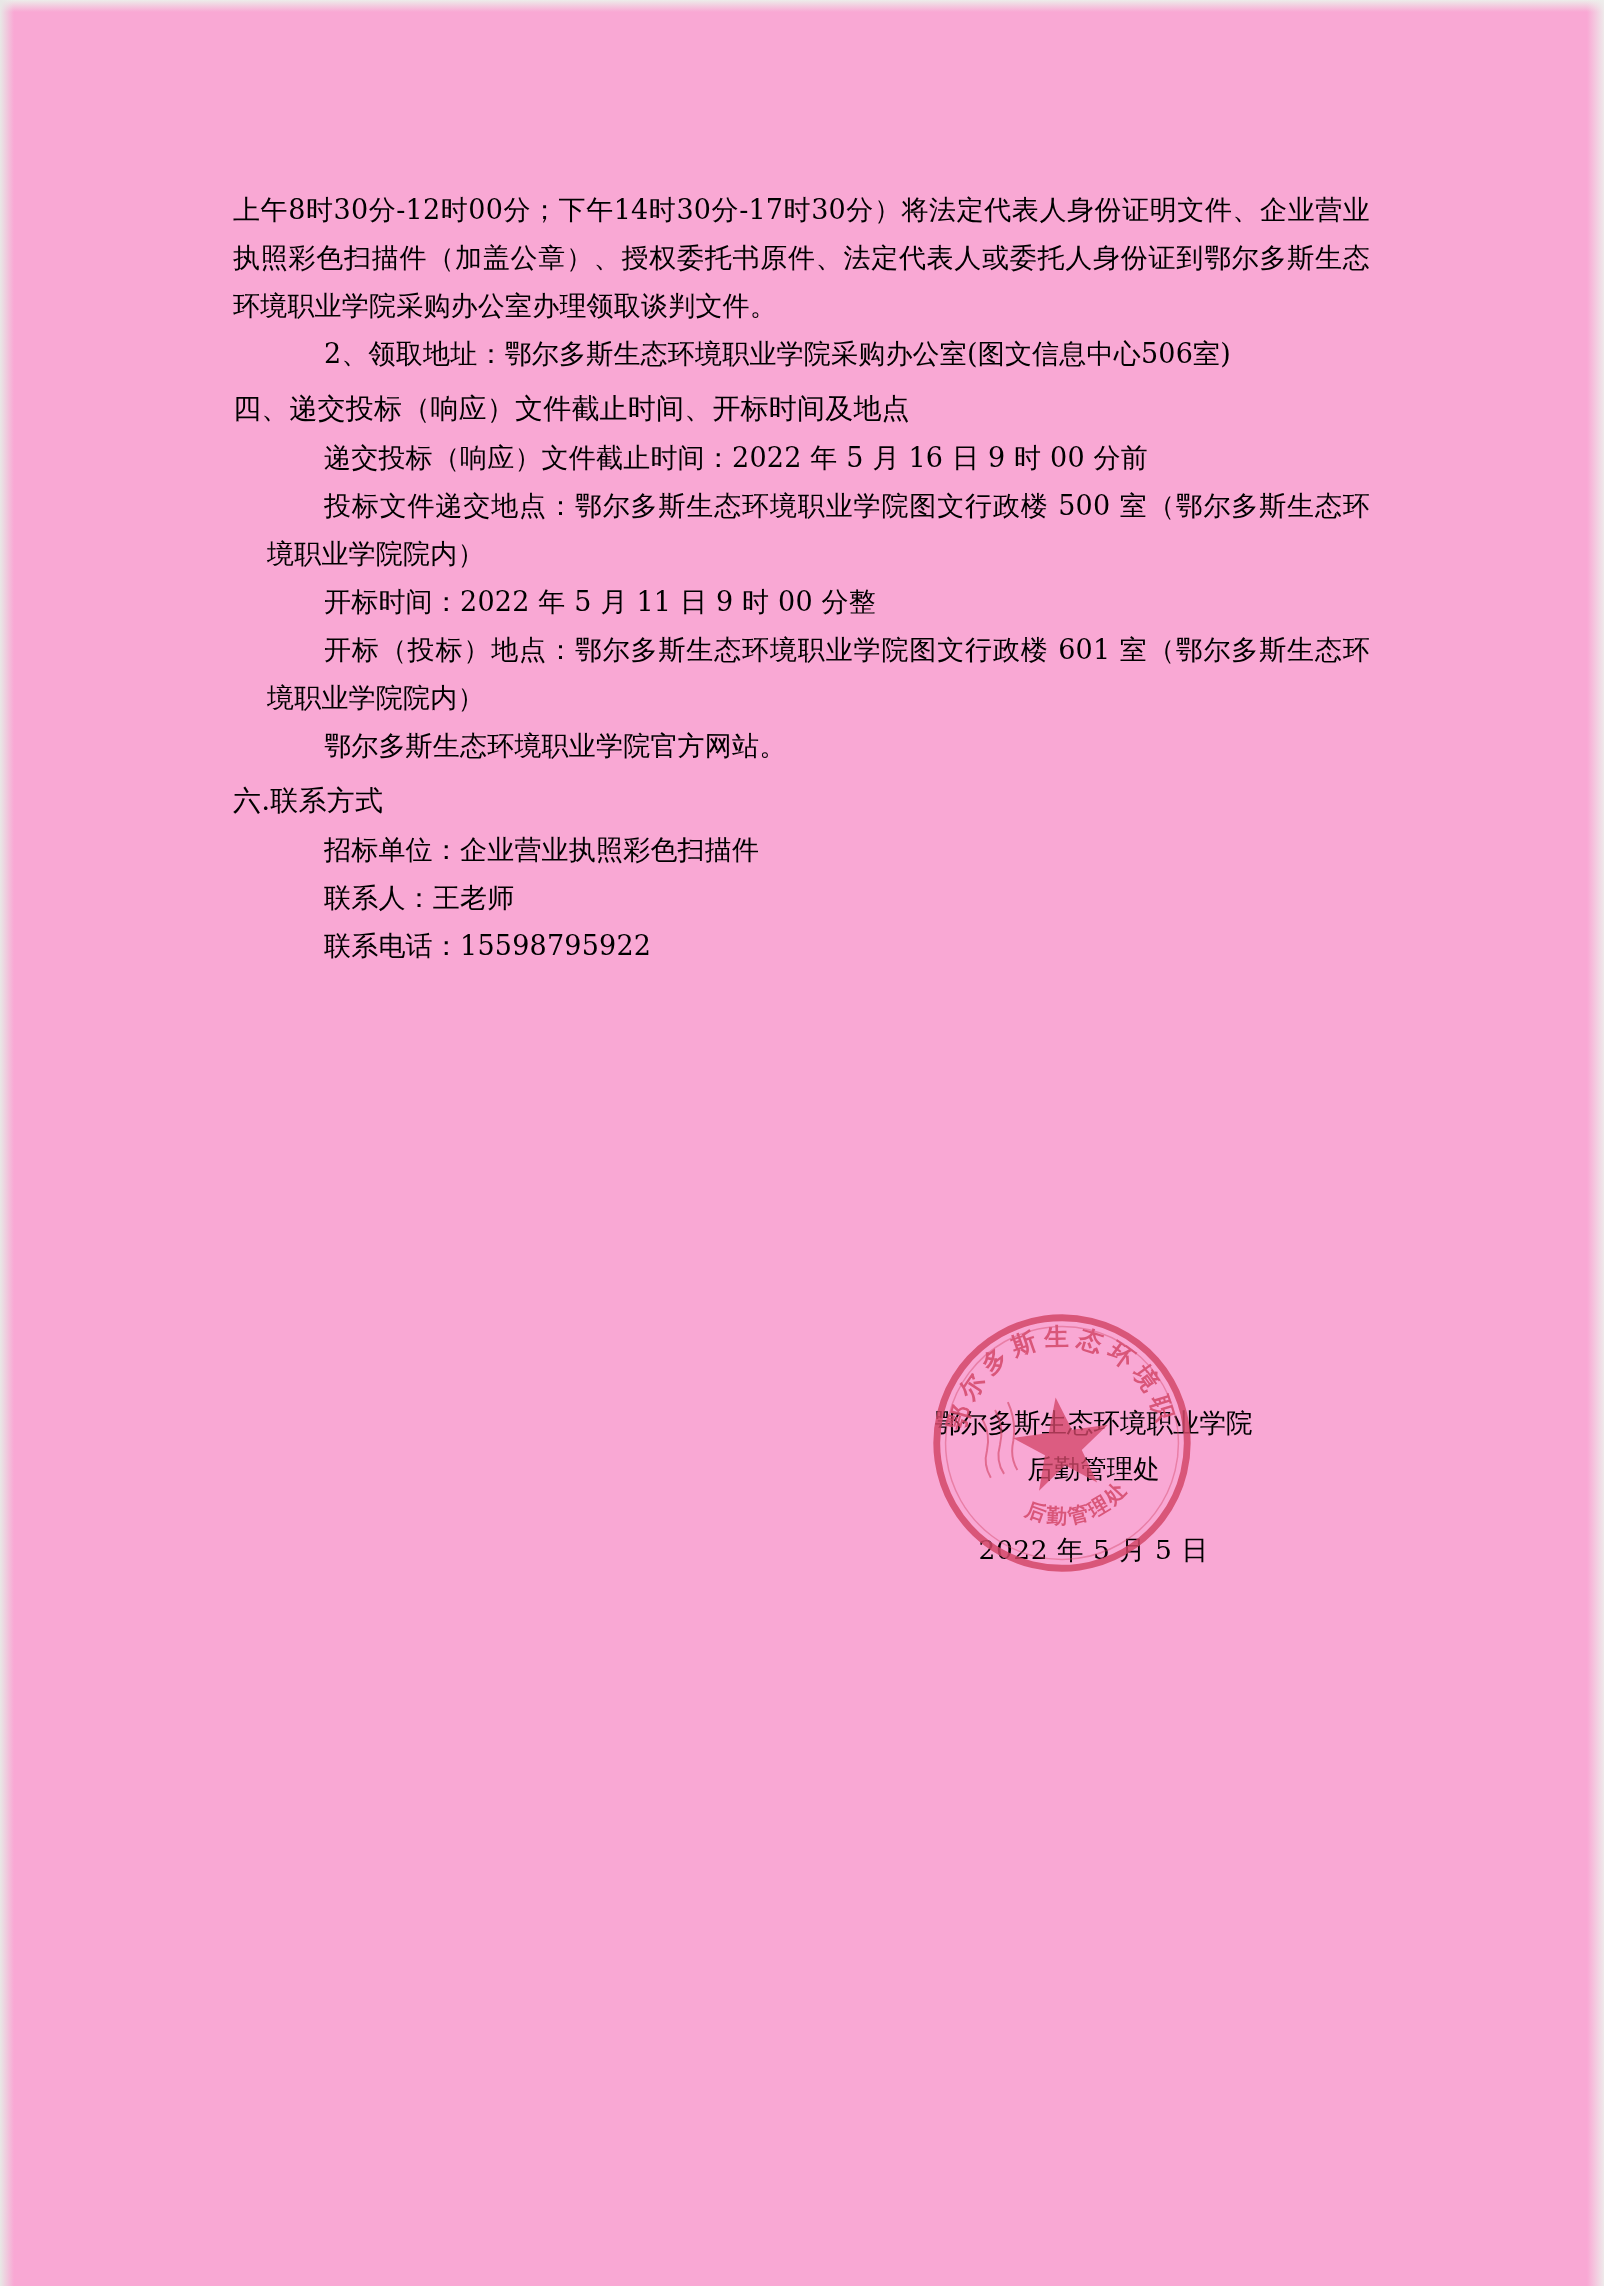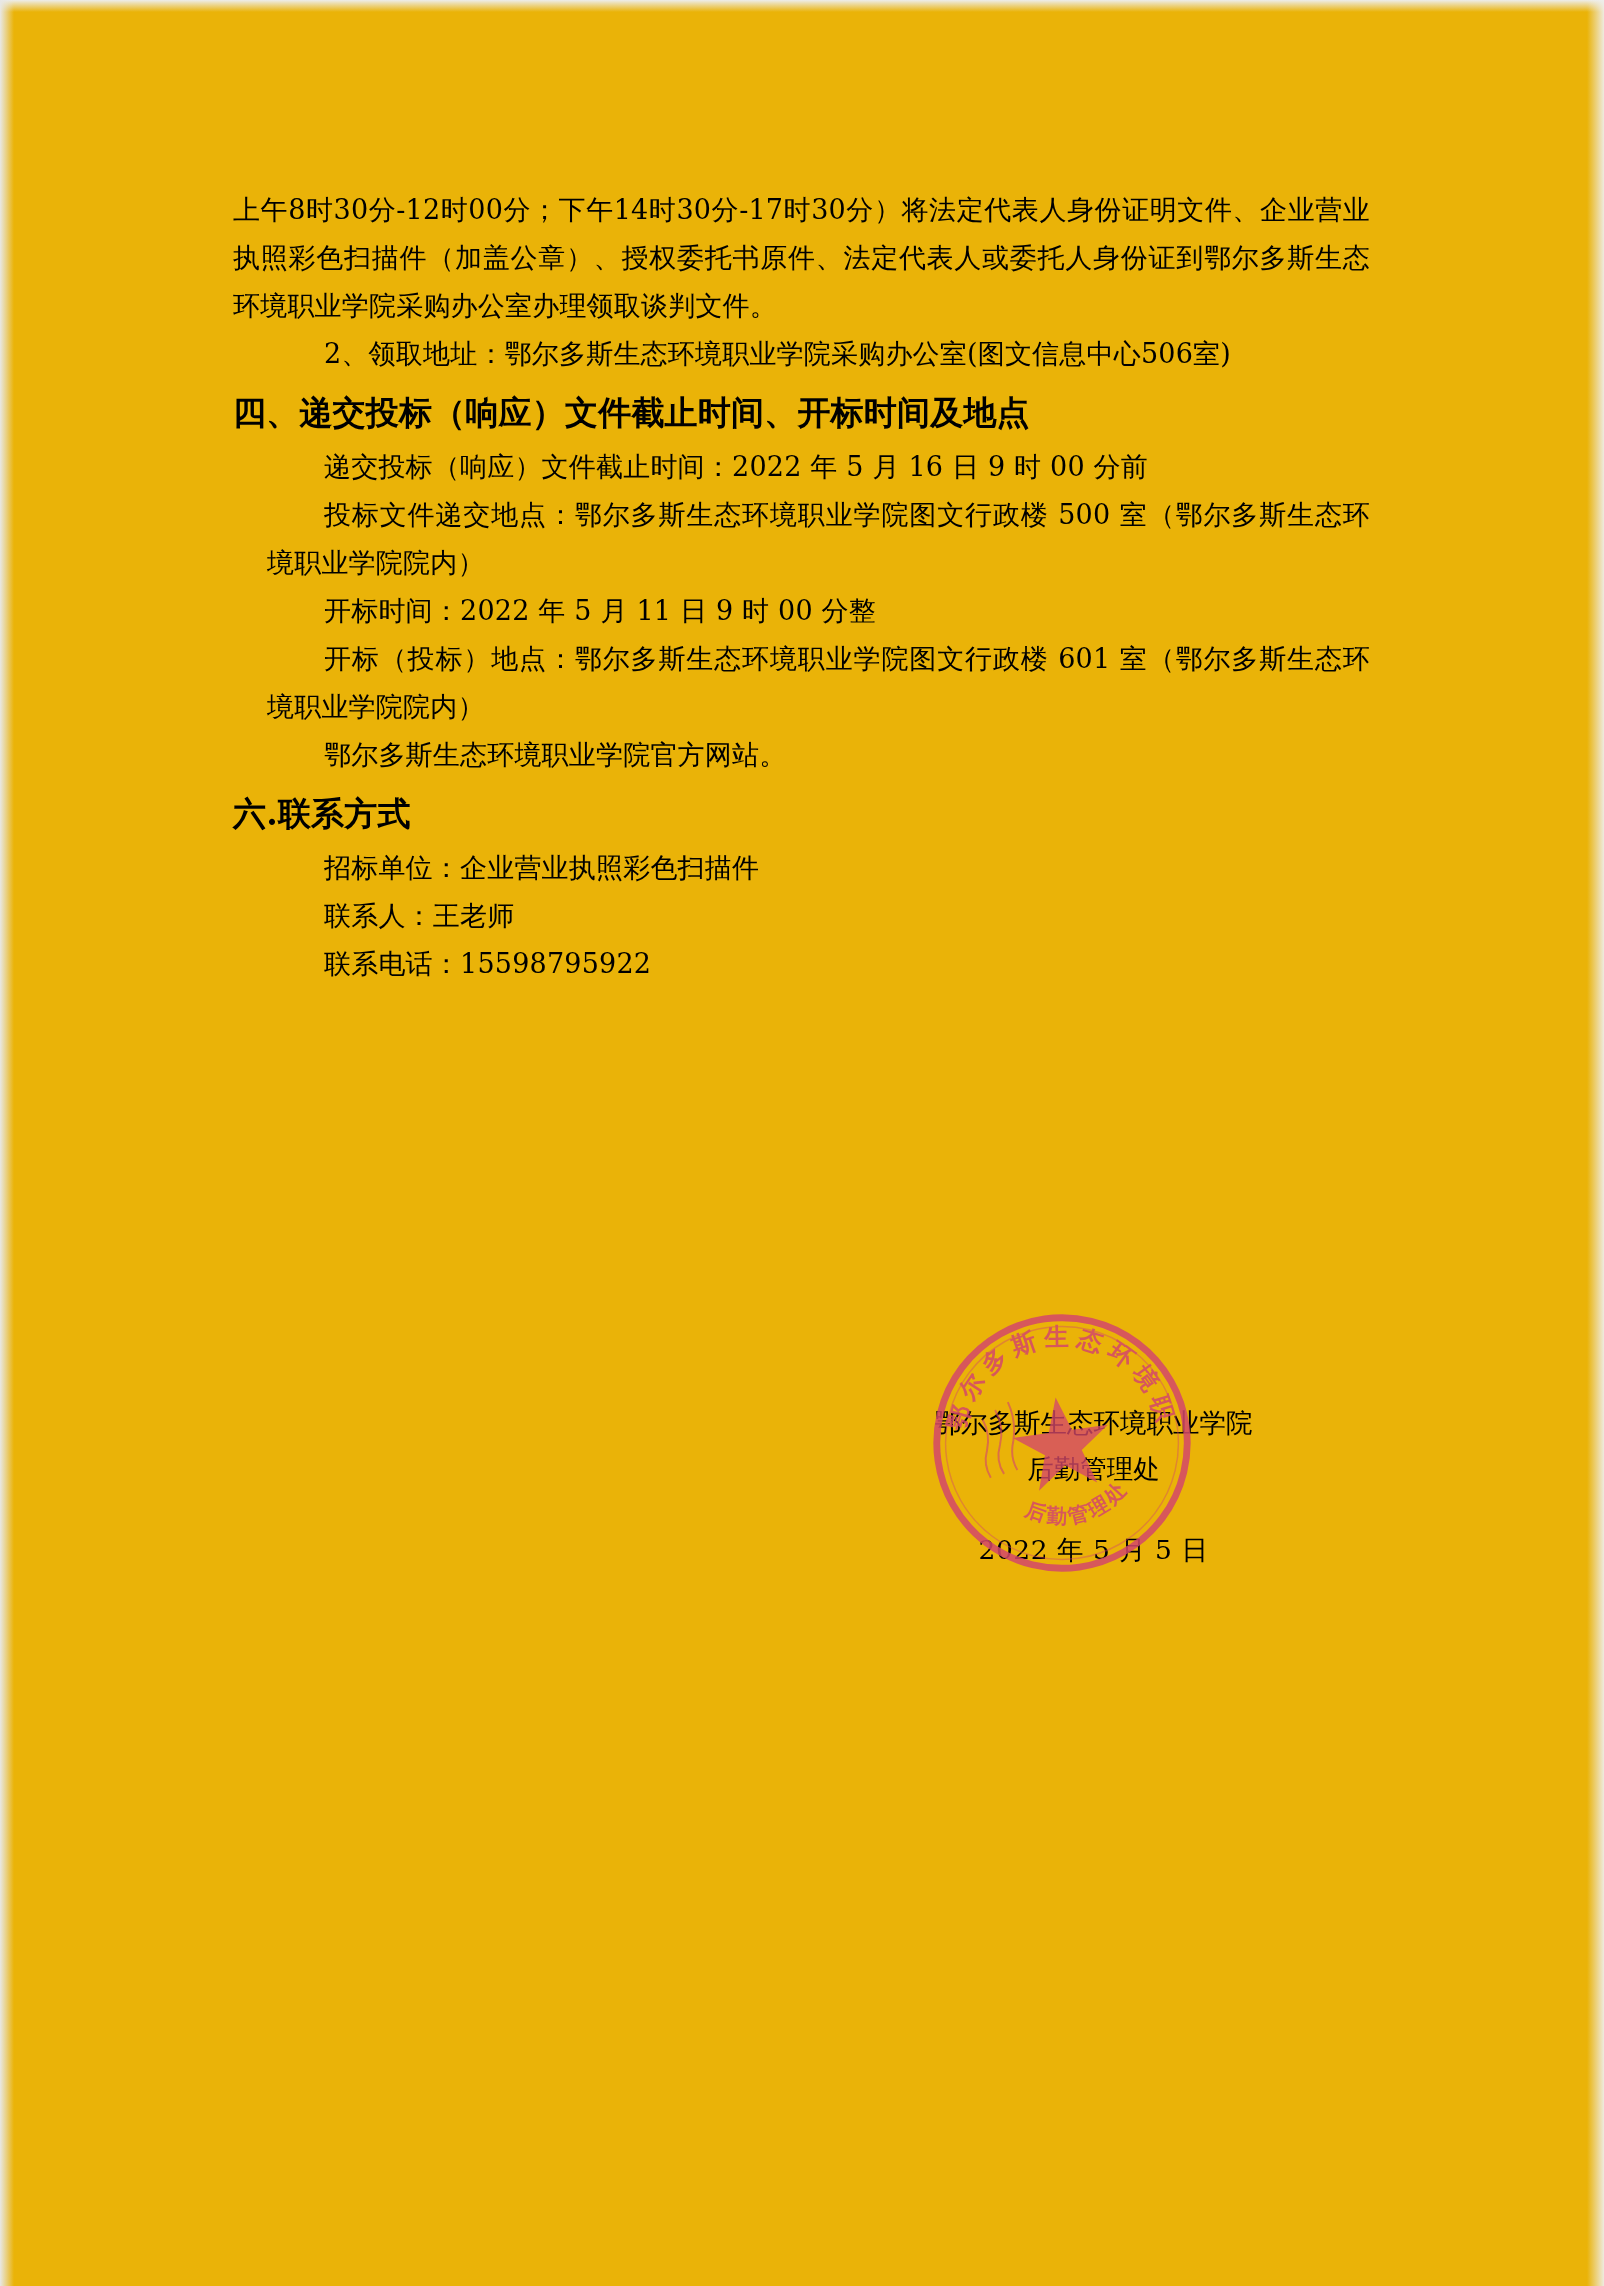--- a/index.html
+++ b/index.html
@@ -14,21 +14,21 @@
     font-family: "DejaVu Serif", "Liberation Serif", serif;
     color: #000000;
     overflow: hidden;
   }
 
   .page {
     position: absolute;
     top: 0; left: 0;
     width: 1605px;
     height: 2287px;
-    background: #eab308;
+    background: #f9a8d4;
   }
 
   
   .scan-edge-left {
     position: absolute;
     top: 0; left: 0;
     width: 13.7px; height: 2287px;
     background: linear-gradient(to right, #e8e8e6, rgba(255,255,255,0));
     pointer-events: none;
   }
@@ -65,22 +65,22 @@
     text-align: justify;
     text-justify: inter-ideograph;
   }
 
   .indent {
     text-indent: 57px;
     margin-left: 34px;
   }
 
   .heading {
-    font-weight: bold;
-    font-size: 33px;
+    font-weight: normal;
+    font-size: 28px;
     line-height: 1.78;
     margin-top: 5.9px;
   }
 
   
   .sign-block {
     position: absolute;
     left: 863px;
     top: 1400px;
     width: 461px;

